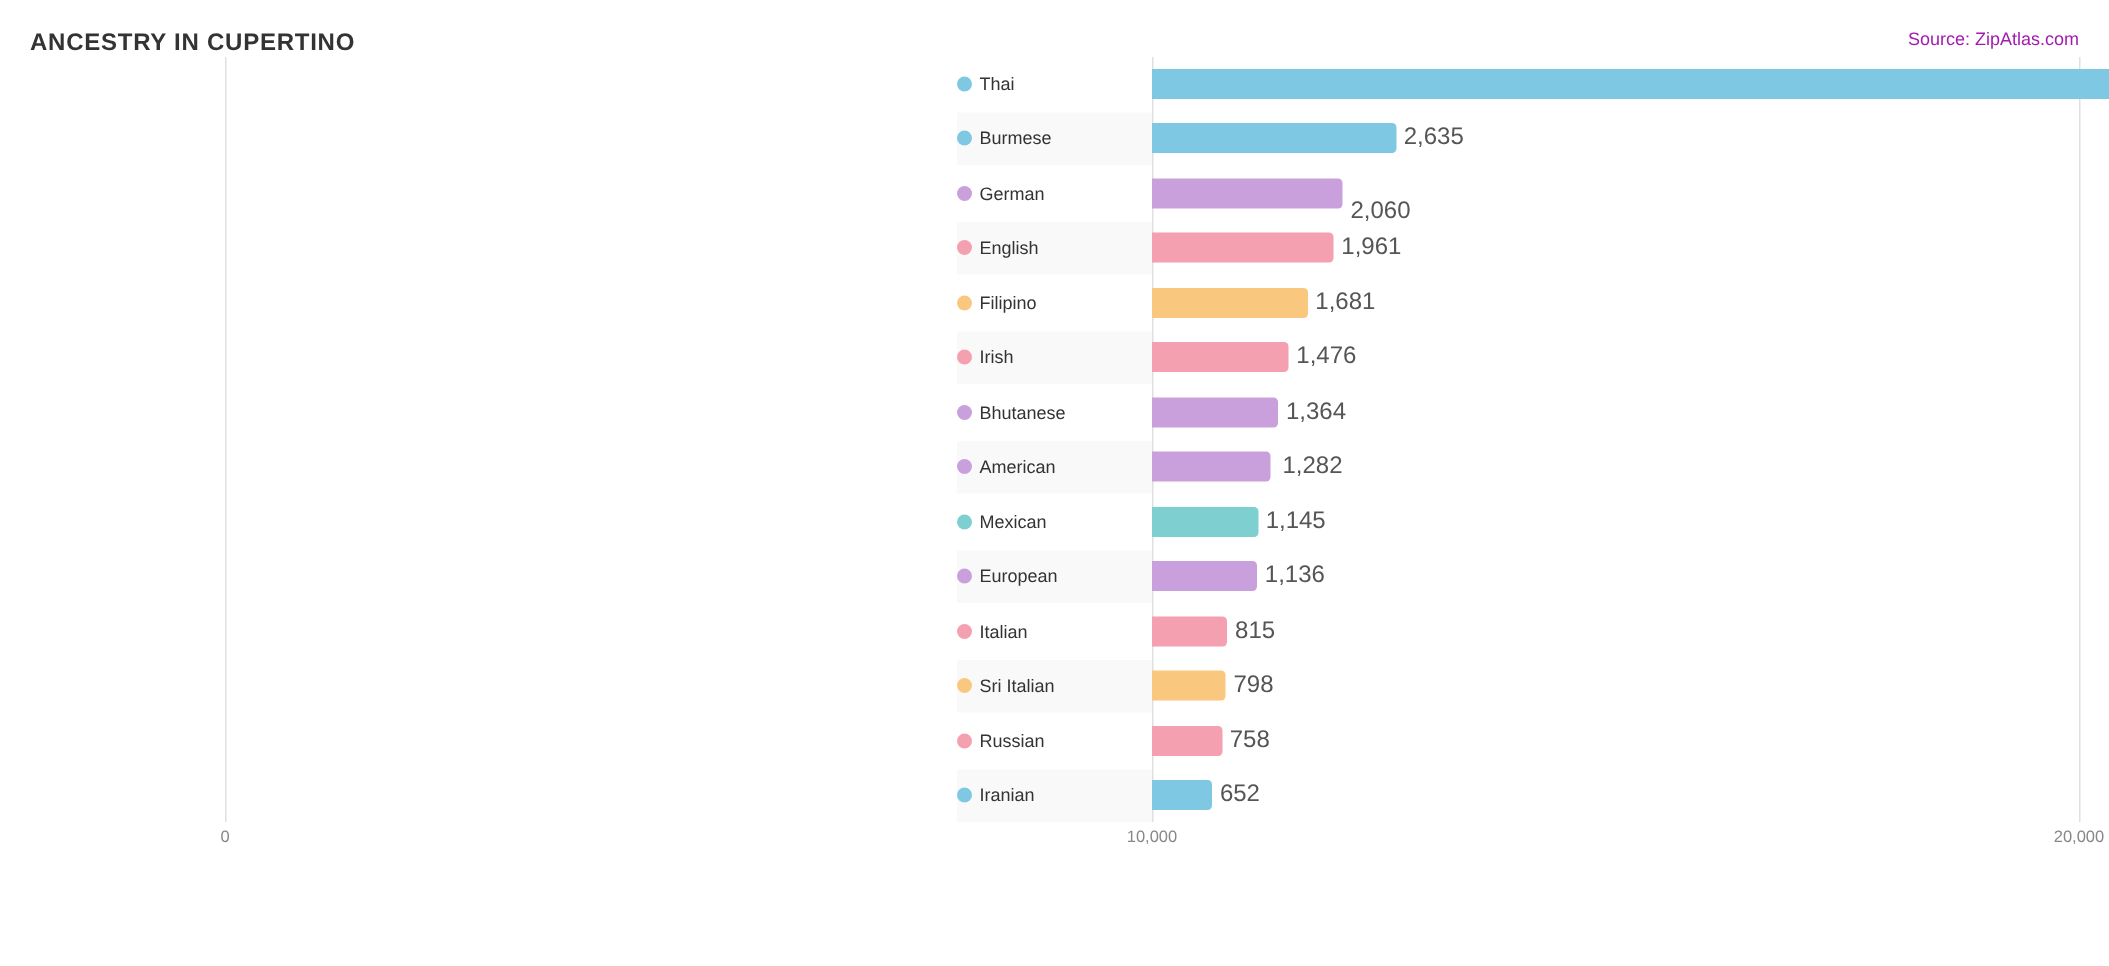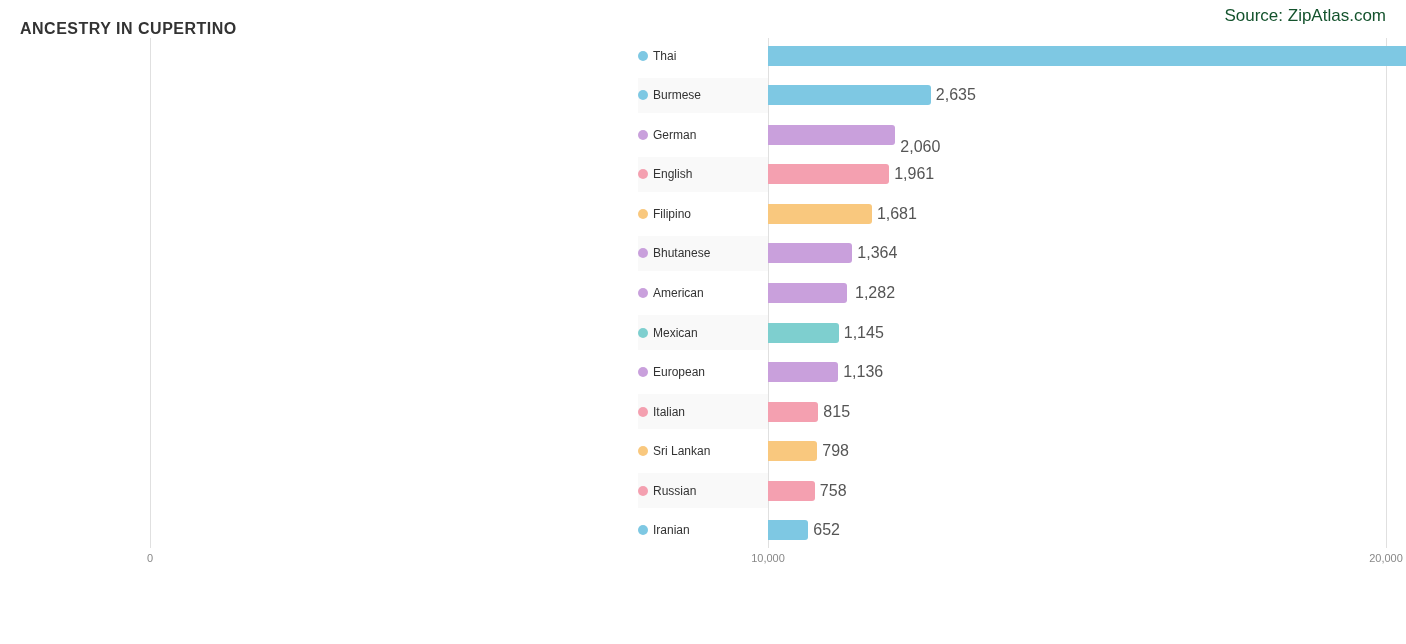--- a/index.html
+++ b/index.html
@@ -17,24 +17,24 @@
       position: relative;
     }
     .title {
       font-size: 16px;
       font-weight: bold;
       color: #333;
       letter-spacing: 0.5px;
     }
     .source {
       position: absolute;
-      top: 6px;
+      top: 19px;
       right: 20px;
-      font-size: 17px;
-      color: #14532d;
+      font-size: 12px;
+      color: #a21caf;
     }
     .chart-area {
       display: flex;
       flex-direction: column;
       height: calc(100% - 50px);
       position: relative;
     }
     .bars-section {
       flex: 1;
       display: flex;
@@ -174,20 +174,30 @@
             <div class="dot" style="background: rgb(249, 200, 126);"></div>
             <span>Filipino</span>
           </div>
           <div class="bar-wrapper">
             <div class="bar" style="width: 103.886px; background: rgb(249, 200, 126);"></div>
             <div class="bar-value" style="left: 108.886px;">1,681</div>
           </div>
         </div>
         <div class="bar-row">
           <div class="label">
+            <div class="dot" style="background: rgb(244, 160, 176);"></div>
+            <span>Irish</span>
+          </div>
+          <div class="bar-wrapper">
+            <div class="bar" style="width: 91.2168px; background: rgb(244, 160, 176);"></div>
+            <div class="bar-value" style="left: 96.2168px;">1,476</div>
+          </div>
+        </div>
+        <div class="bar-row">
+          <div class="label">
             <div class="dot" style="background: rgb(201, 160, 220);"></div>
             <span>Bhutanese</span>
           </div>
           <div class="bar-wrapper">
             <div class="bar" style="width: 84.2952px; background: rgb(201, 160, 220);"></div>
             <div class="bar-value" style="left: 89.2952px;">1,364</div>
           </div>
         </div>
         <div class="bar-row">
           <div class="label">
@@ -225,21 +235,21 @@
             <span>Italian</span>
           </div>
           <div class="bar-wrapper">
             <div class="bar" style="width: 50.367px; background: rgb(244, 160, 176);"></div>
             <div class="bar-value" style="left: 55.367px;">815</div>
           </div>
         </div>
         <div class="bar-row">
           <div class="label">
             <div class="dot" style="background: rgb(249, 200, 126);"></div>
-            <span>Sri Lankan</span>
+            <span>Sri Italian</span>
           </div>
           <div class="bar-wrapper">
             <div class="bar" style="width: 49.3164px; background: rgb(249, 200, 126);"></div>
             <div class="bar-value" style="left: 54.3164px;">798</div>
           </div>
         </div>
         <div class="bar-row">
           <div class="label">
             <div class="dot" style="background: rgb(244, 160, 176);"></div>
             <span>Russian</span>

